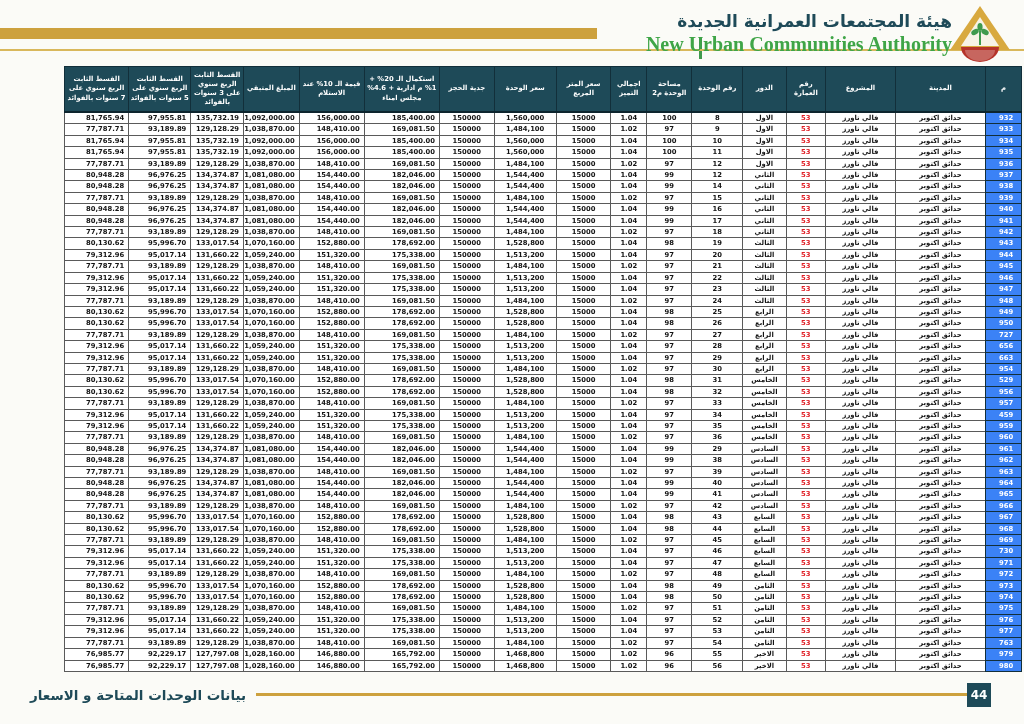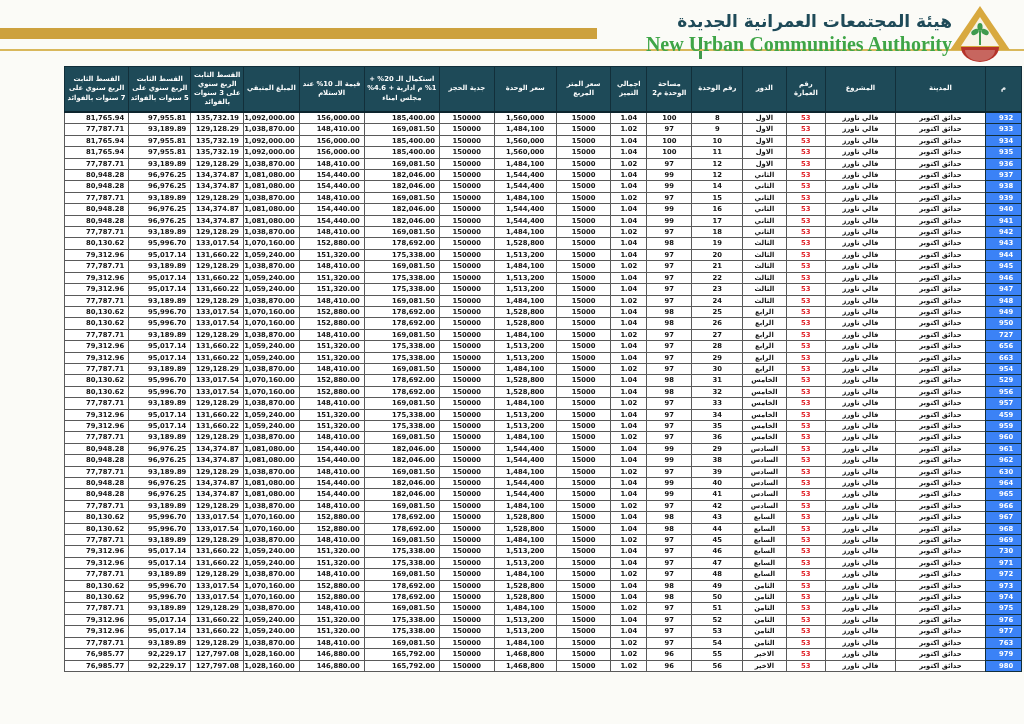--- a/index.html
+++ b/index.html
@@ -699,21 +699,21 @@
           <td>1,544,400</td>
           <td>150000</td>
           <td>182,046.00</td>
           <td>154,440.00</td>
           <td>1,081,080.00</td>
           <td>134,374.87</td>
           <td>96,976.25</td>
           <td>80,948.28</td>
         </tr>
         <tr>
-          <td>630</td>
+          <td>963</td>
           <td>حدائق اكتوبر</td>
           <td>فالي تاورز</td>
           <td>53</td>
           <td>السادس</td>
           <td>39</td>
           <td>97</td>
           <td>1.02</td>
           <td>15000</td>
           <td>1,484,100</td>
           <td>150000</td>
@@ -1043,14 +1043,19 @@
           <td>165,792.00</td>
           <td>146,880.00</td>
           <td>1,028,160.00</td>
           <td>127,797.08</td>
           <td>92,229.17</td>
           <td>76,985.77</td>
         </tr>
       </tbody>
   </table>
 
+  <footer class="page-footer">
+    <div class="footer-title">بيانات الوحدات المتاحة و الاسعار</div>
+    <div class="footer-line"></div>
+    <div class="page-num">44</div>
+  </footer>
 
 </div>
 
 </body></html>

